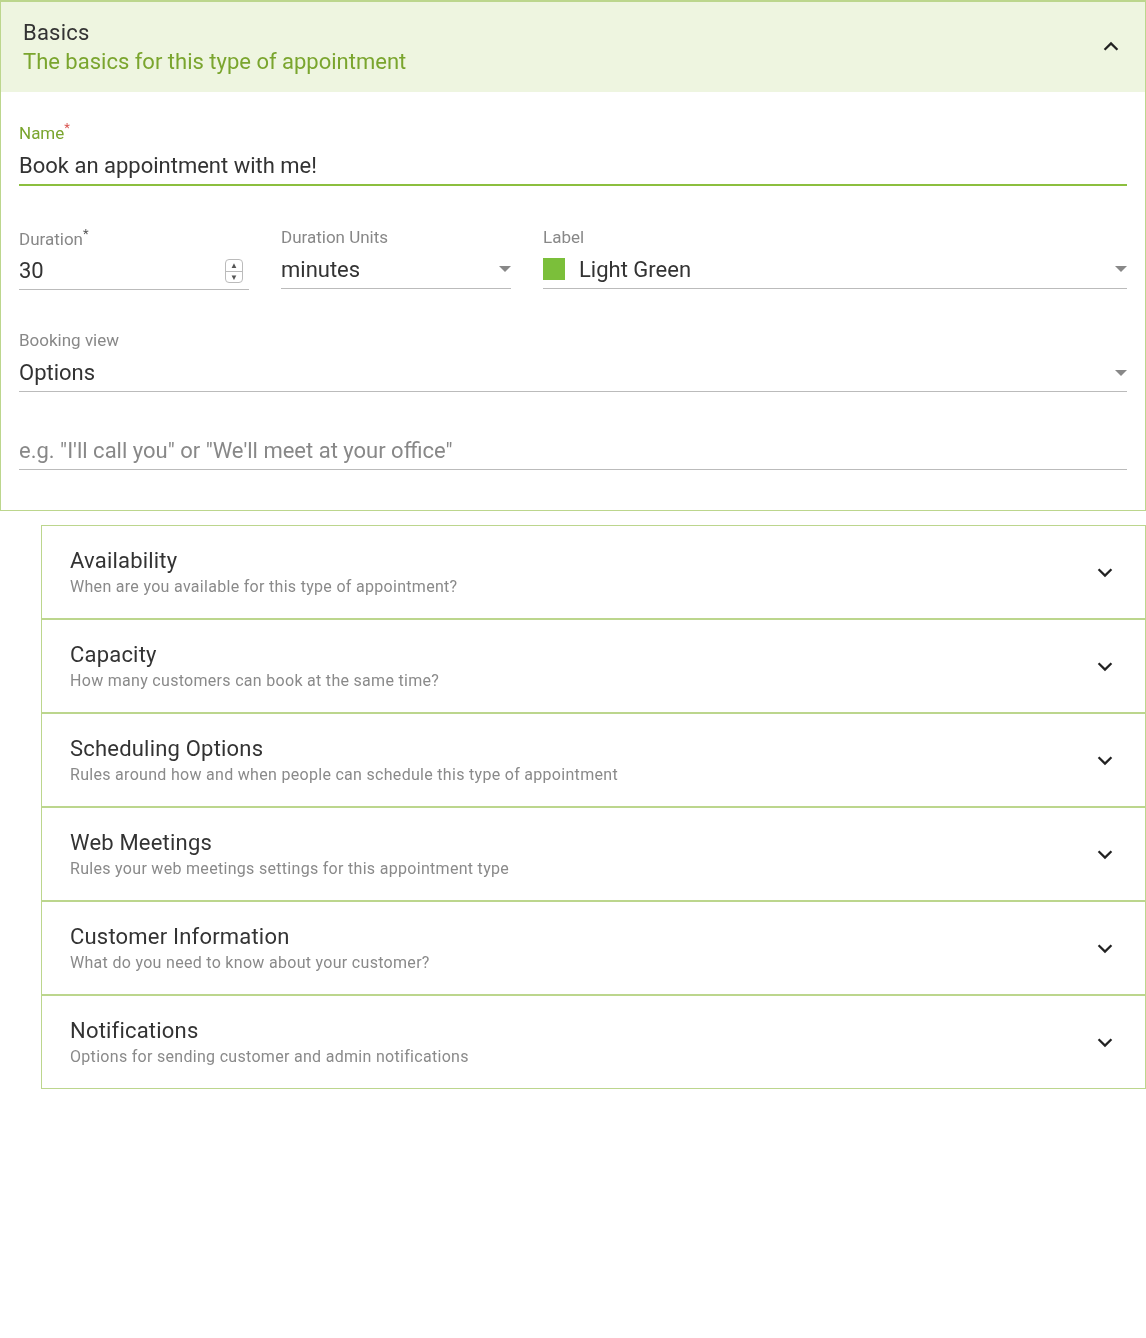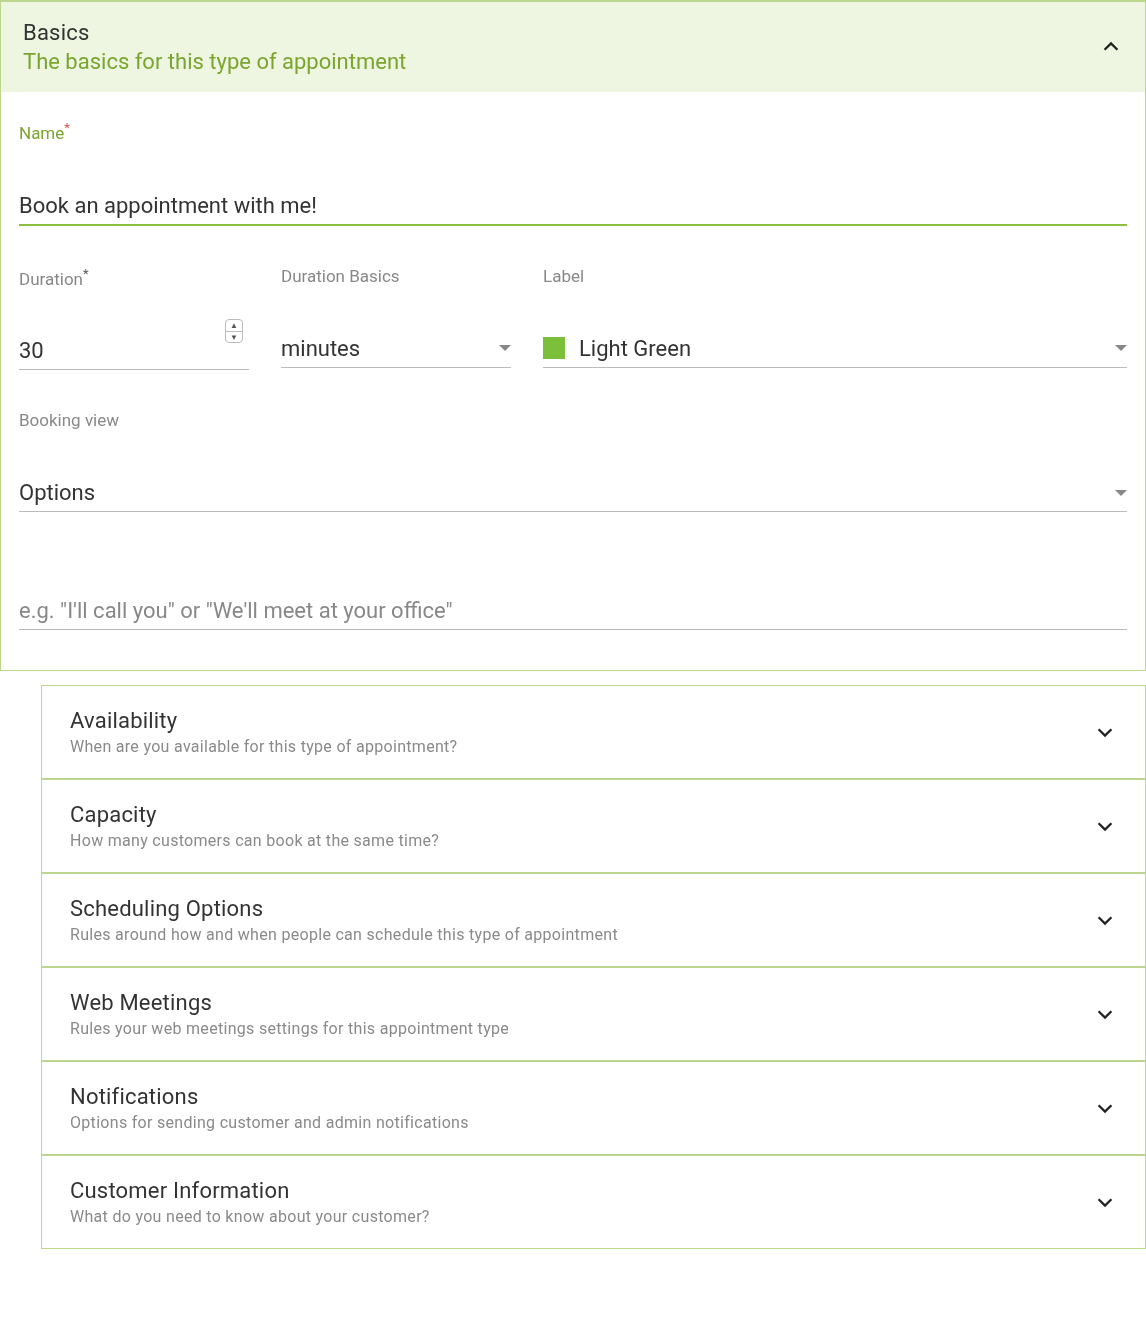--- a/index.html
+++ b/index.html
@@ -54,20 +54,21 @@
     align-items: center;
     justify-content: center;
     color: #222;
   }
   .chevron svg { width: 22px; height: 22px; }
   .field-row {
     display: flex;
     gap: 32px;
     margin-bottom: 40px;
     flex-wrap: wrap;
+    align-items: center;
   }
   .field {
     display: flex;
     flex-direction: column;
   }
   .field-full { flex: 1 1 100%; }
   .field-label {
     font-size: 17px;
     color: #888;
     margin-bottom: 4px;
@@ -77,21 +78,20 @@
   .req-star2 { color: #555; font-size: 13px; vertical-align: super; }
   .text-input, .num-input, .select-box {
     font-size: 22px;
     padding: 6px 0;
     border: none;
     border-bottom: 1px solid #bbb;
     outline: none;
     background: transparent;
     font-family: inherit;
     color: #333;
-    margin-top: 40px;
   }
   .text-input { width: 100%; }
   .text-input.focused {
     border-bottom: 2px solid #8cbf3f;
     caret-color: #8cbf3f;
   }
   .text-input::placeholder { color: #888; }
   .num-input { width: 230px; }
   .num-wrapper { position: relative; display:inline-block; width:230px; }
   .spinner {
@@ -171,21 +171,21 @@
         <div class="num-wrapper">
           <input type="text" class="num-input" value="30" style="">
           <div class="spinner">
             <div class="spinner-btn">▲</div>
             <div class="spinner-btn">▼</div>
           </div>
         </div>
       </div>
 
       <div class="field" style="width:230px">
-        <label class="field-label">Duration Basics</label>
+        <label class="field-label">Duration Units</label>
         <div class="select-box">
           <span class="select-value">minutes</span>
           <span class="dropdown-caret"></span>
         </div>
       </div>
 
       <div class="field" style="flex:1">
         <label class="field-label">Label</label>
         <div class="select-box">
           <span class="select-value">
@@ -265,36 +265,36 @@
       <div class="chevron">
           <svg viewBox="0 0 24 24" fill="none" stroke="currentColor" stroke-width="2.5">
             <polyline points="5 9 12 16 19 9"></polyline>
           </svg>
         </div>
     </div>
   </div>
   <div class="panel collapsed-panel">
     <div class="panel-header">
       <div class="panel-header-left">
+        <div class="panel-title">Customer Information</div>
+        <div class="panel-subtitle">What do you need to know about your customer?</div>
+      </div>
+      <div class="chevron">
+          <svg viewBox="0 0 24 24" fill="none" stroke="currentColor" stroke-width="2.5">
+            <polyline points="5 9 12 16 19 9"></polyline>
+          </svg>
+        </div>
+    </div>
+  </div>
+  <div class="panel collapsed-panel">
+    <div class="panel-header">
+      <div class="panel-header-left">
         <div class="panel-title">Notifications</div>
         <div class="panel-subtitle">Options for sending customer and admin notifications</div>
       </div>
       <div class="chevron">
           <svg viewBox="0 0 24 24" fill="none" stroke="currentColor" stroke-width="2.5">
             <polyline points="5 9 12 16 19 9"></polyline>
           </svg>
         </div>
     </div>
   </div>
-  <div class="panel collapsed-panel">
-    <div class="panel-header">
-      <div class="panel-header-left">
-        <div class="panel-title">Customer Information</div>
-        <div class="panel-subtitle">What do you need to know about your customer?</div>
-      </div>
-      <div class="chevron">
-          <svg viewBox="0 0 24 24" fill="none" stroke="currentColor" stroke-width="2.5">
-            <polyline points="5 9 12 16 19 9"></polyline>
-          </svg>
-        </div>
-    </div>
-  </div>
 </div>
 
 </body></html>

